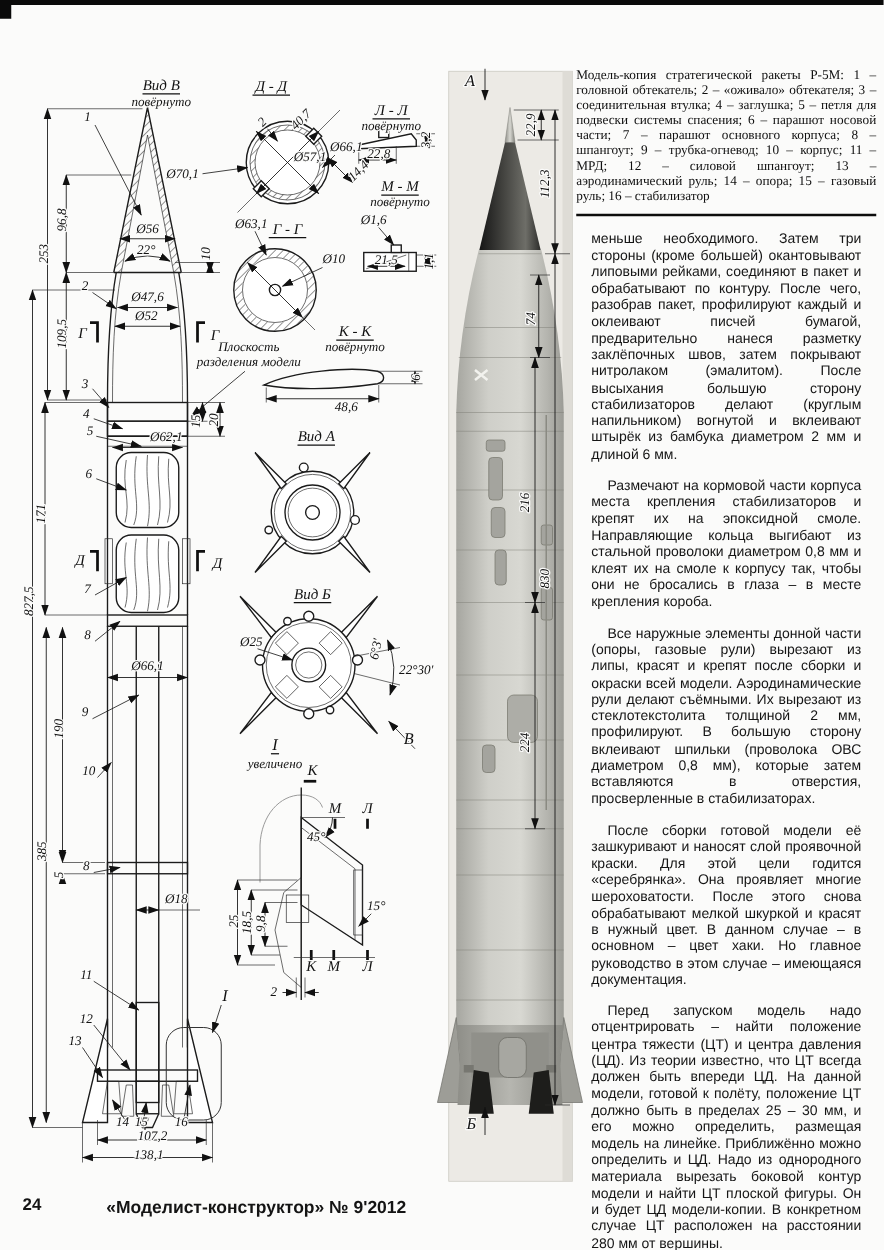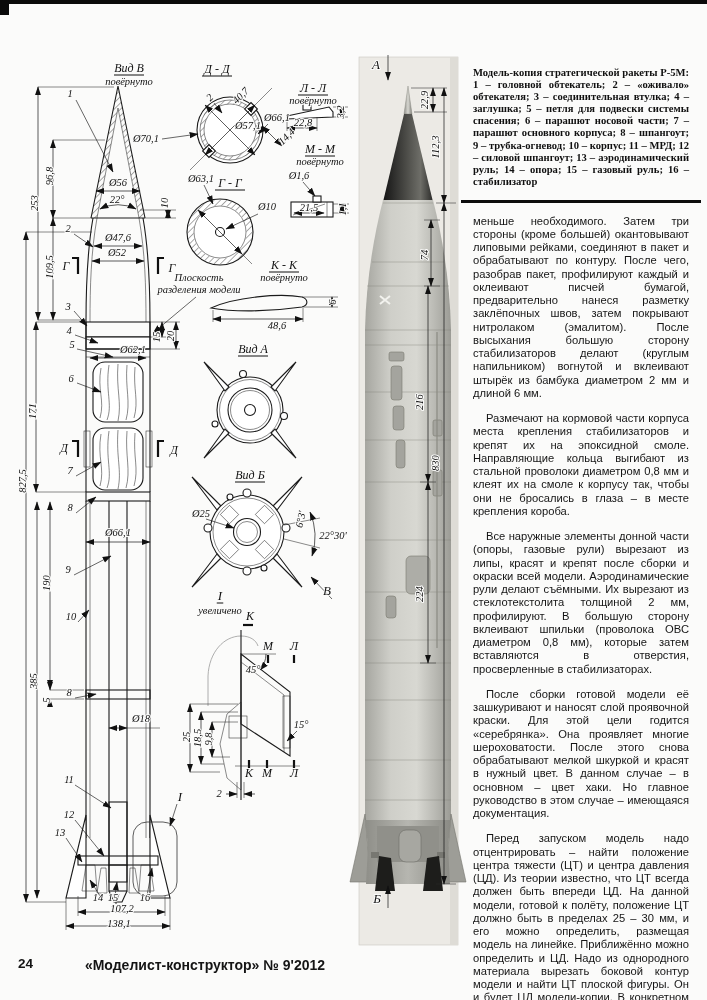--- a/index.html
+++ b/index.html
@@ -3,21 +3,21 @@
 <meta charset="utf-8">
 <style>
   html,body{margin:0;padding:0;}
   body{width:707px;height:1000px;background:#fbfbfa;position:relative;overflow:hidden;
        font-family:"Liberation Sans",sans-serif;color:#141414;}
   .topbar{position:absolute;top:0;left:0;width:707px;height:4px;background:#0a0a0a;}
   .corner{position:absolute;top:0;left:0;width:9px;height:15px;background:#0a0a0a;}
   svg.drawing{position:absolute;top:0;left:0;}
   
   .textcol{position:absolute;left:461px;top:55px;width:240px;}
-  .caption{margin:12px;font-family:"Liberation Serif",serif;font-weight:bold;
+  .caption{margin:0;font-family:"Liberation Serif",serif;font-weight:normal;
            font-size:10.6px;line-height:12.1px;text-align:justify;color:#101010;}
   .rule{height:2.6px;background:#0c0c0c;margin:7px 0 9px 0;}
   .bodytext p{margin:12px;font-size:11.2px;line-height:13.25px;text-align:justify;
               text-indent:13px;color:#151515;}
   .bodytext p.noindent{text-indent:0;}
   .author{margin-top:15px;text-align:right;font-weight:bold;font-size:11.6px;letter-spacing:.4px;}
   .footer-num{position:absolute;top:956px;left:18px;font-weight:bold;font-size:13.5px;}
   .footer-mag{position:absolute;top:957px;left:55px;width:300px;text-align:center;
               font-weight:bold;font-size:14px;}
   

